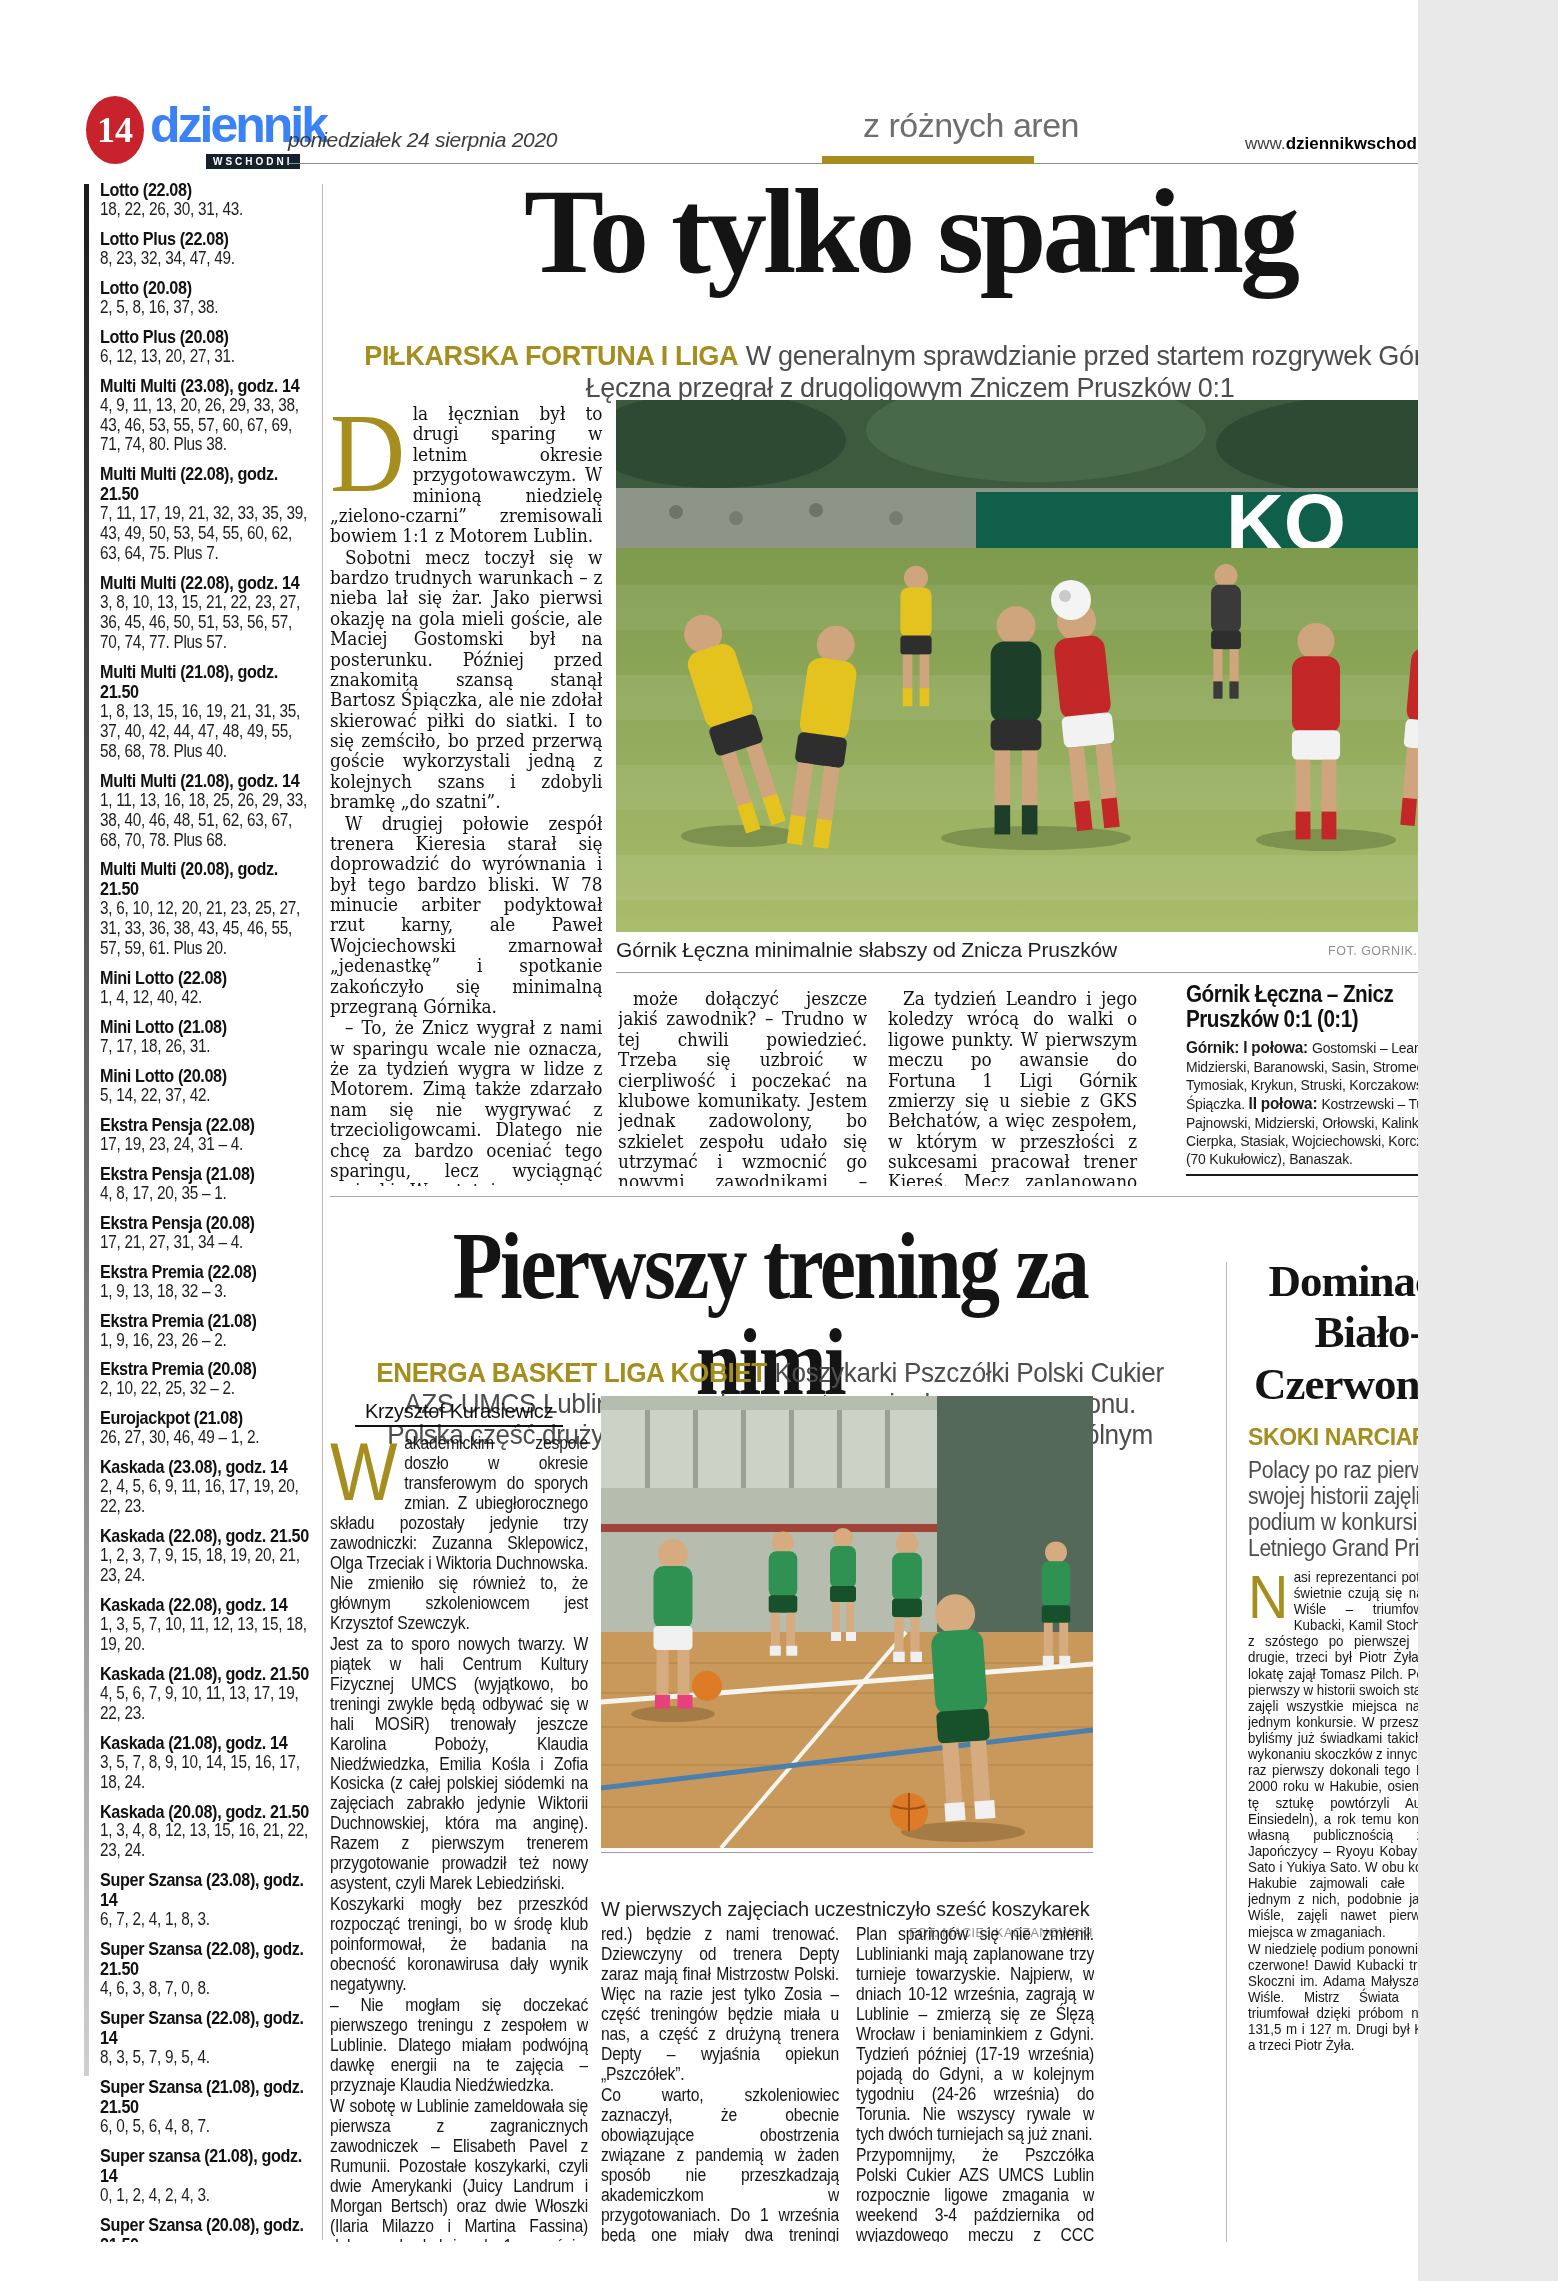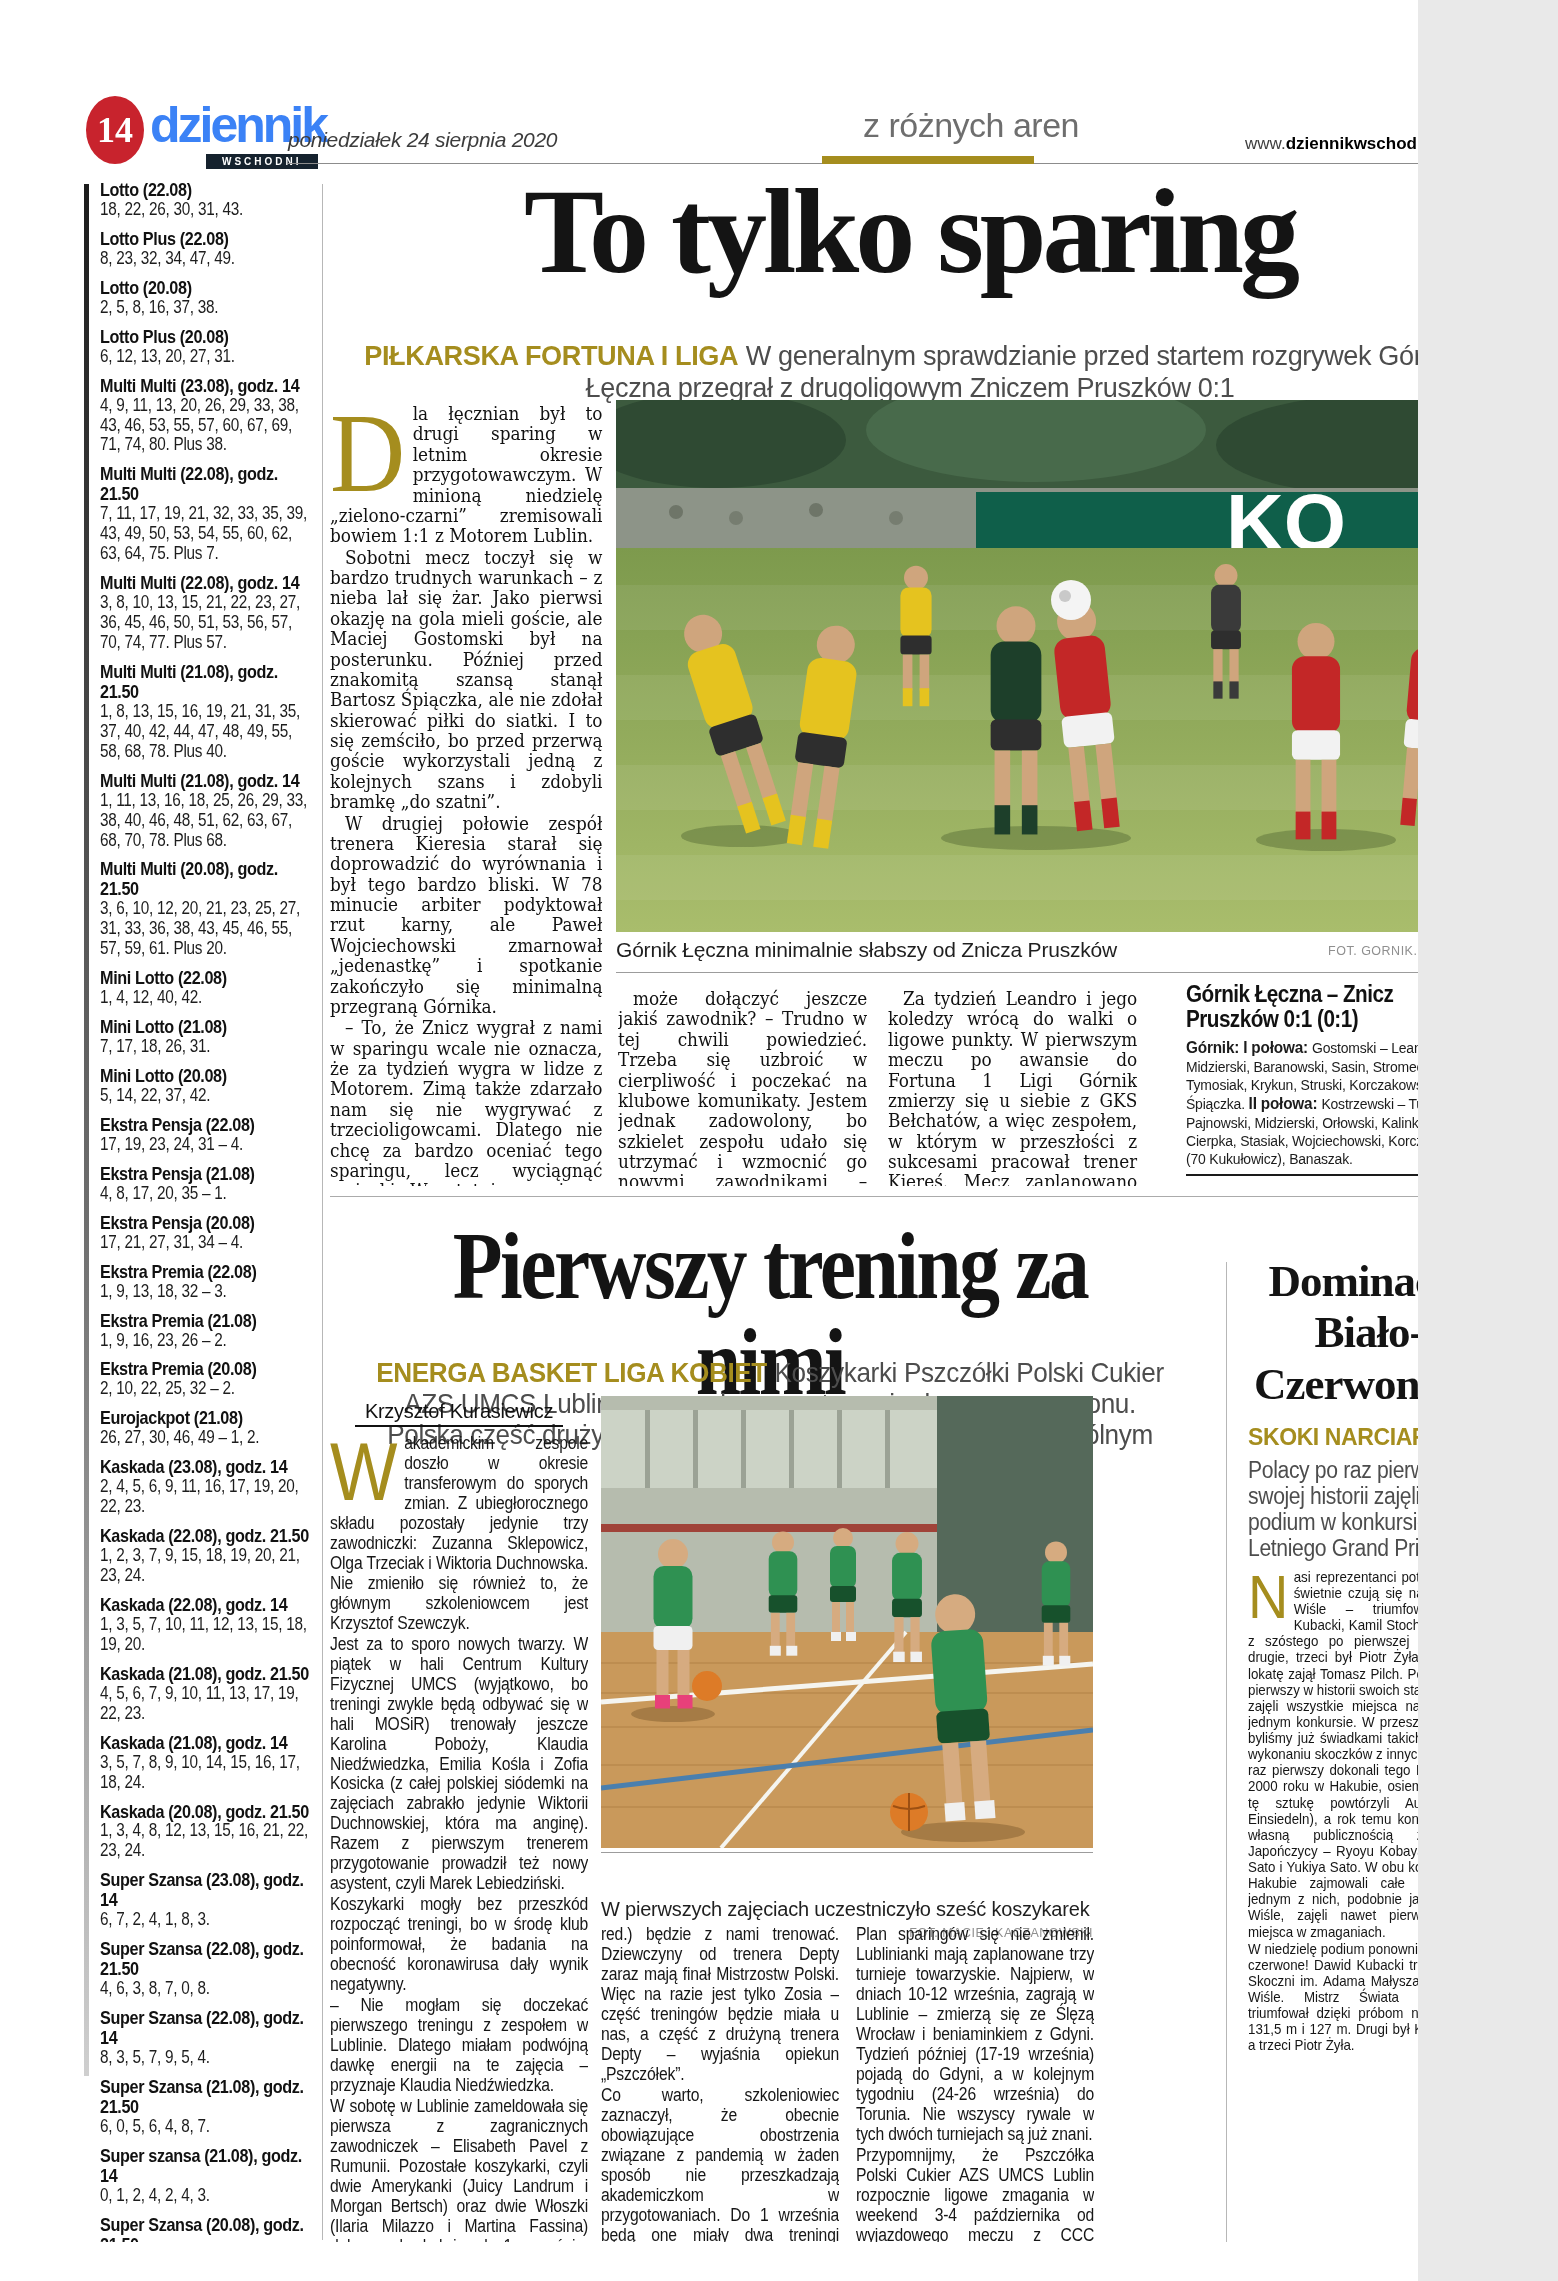--- a/index.html
+++ b/index.html
@@ -6,21 +6,21 @@
   #page{position:relative;width:1418px;height:2281px;background:#fff;overflow:hidden;
         font-family:"Liberation Sans",sans-serif;color:#111;}
   .abs{position:absolute;}
   
   .page-circle{left:86px;top:96px;width:58px;height:68px;border-radius:50%;background:#c8232d;
     color:#fff;display:flex;align-items:center;justify-content:center;
     font:700 36px "Liberation Serif",serif;}
   .logo{left:150px;top:100px;color:#3b82f6;font-weight:700;font-size:50px;letter-spacing:-3px;
     font-family:"Liberation Sans",sans-serif;line-height:1;}
   .logo-badge{left:206px;top:154px;background:#15222e;color:#fff;font-size:10px;
-    letter-spacing:3px;padding:2px 16px;font-weight:700;}
+    letter-spacing:3px;padding:2px 7px;font-weight:700;}
   .date{left:288px;top:128px;font-size:21px;color:#3c3c3c;font-weight:400;letter-spacing:-0.3px;font-style:italic;}
   .section-title{left:863px;top:106px;font-size:34px;color:#6e6e6e;letter-spacing:-0.5px;}
   .header-rule{left:288px;top:163px;width:1202px;height:1px;background:#8c8c8c;}
   .section-underline{left:822px;top:156px;width:212px;height:8px;background:#a58d1e;}
   .url{left:1100px;top:134px;width:368px;text-align:right;font-size:17px;color:#3f3f3f;}
   .url b{font-weight:700;color:#000000;}
   .cursor-ic{display:inline-block;vertical-align:-4px;margin-left:2px;}
   
   .side-bar{left:84px;top:184px;width:5px;height:1892px;
     background:linear-gradient(#1c1c1c,#6f6f6f 55%,#cfcfcf);}

